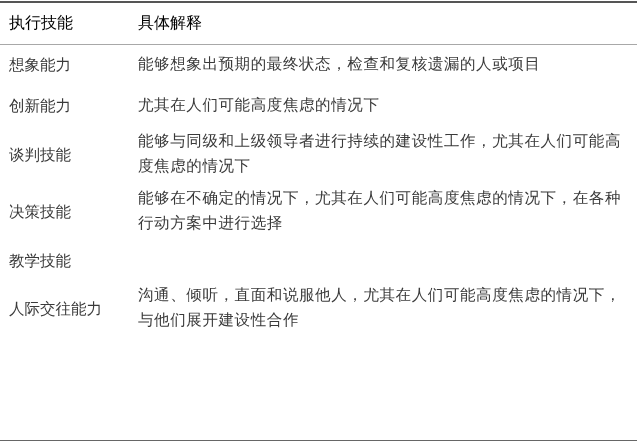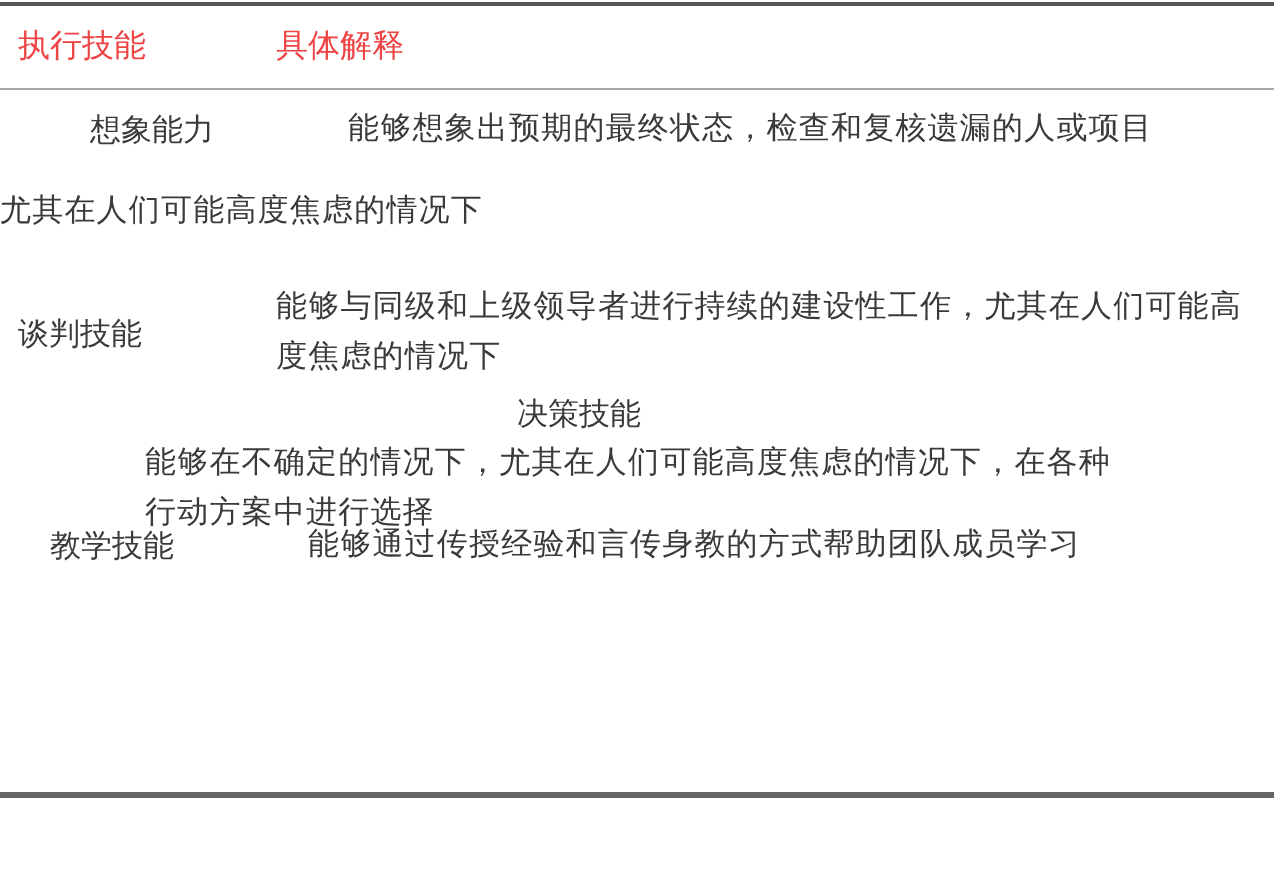--- a/index.html
+++ b/index.html
@@ -22,21 +22,21 @@
       width: 637px;
       border-top: 2px solid #555555;
       border-bottom: 3px solid #666666;
     }
     .head {
       display: flex;
       height: 41px;
       align-items: center;
       border-bottom: 1px solid #a8a8a8;
       font-size: 16px;
-      color: #ef4444;
+      color: #000000;
     }
     .row {
       display: flex;
       align-items: center;
       font-size: 15.5px;
       line-height: 25px;
     }
     .c1 {
       width: 129px;
       padding-left: 9px;
@@ -53,40 +53,44 @@
   </style>
 </head>
 <body>
 
 <div class="table">
   <div class="head">
     <div class="c1">执行技能</div>
     <div class="c2">具体解释</div>
   </div>
 
-  <div class="row" style="height:40px; margin-top:0px;margin-left:36px;">
+  <div class="row" style="height:40px; margin-top:0px;">
     <div class="c1">想象能力</div>
     <div class="c2">能够想象出预期的最终状态，检查和复核遗漏的人或项目</div>
   </div>
 
   <div class="row" style="height:42px;">
+    <div class="c1">创新能力</div>
     <div class="c2">尤其在人们可能高度焦虑的情况下</div>
   </div>
 
-  <div class="row" style="height:56px;margin-top:12px;">
+  <div class="row" style="height:56px;">
     <div class="c1">谈判技能</div>
     <div class="c2">能够与同级和上级领导者进行持续的建设性工作，尤其在人们可能高度焦虑的情况下</div>
   </div>
 
-  <div class="row" style="height:58px;flex-direction:column;">
+  <div class="row" style="height:58px;">
     <div class="c1">决策技能</div>
     <div class="c2">能够在不确定的情况下，尤其在人们可能高度焦虑的情况下，在各种行动方案中进行选择</div>
   </div>
 
-  <div class="row" style="height:40px;padding-left:16px;">
+  <div class="row" style="height:40px;">
     <div class="c1">教学技能</div>
-    <div class="c2">能够通过传授经验和言传身教的方式帮助团队成员学习</div>
   </div>
 
+  <div class="row" style="height:56px;">
+    <div class="c1">人际交往能力</div>
+    <div class="c2">沟通、倾听，直面和说服他人，尤其在人们可能高度焦虑的情况下，与他们展开建设性合作</div>
+  </div>
 
   <div class="row" style="height:103px;">
   </div>
 </div>
 
 </body></html>

